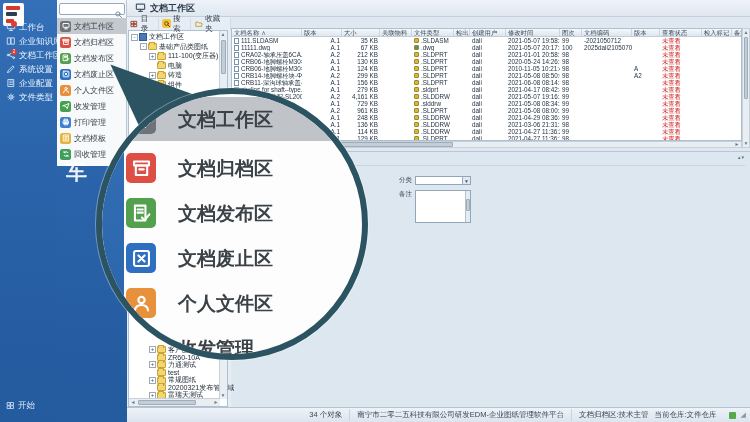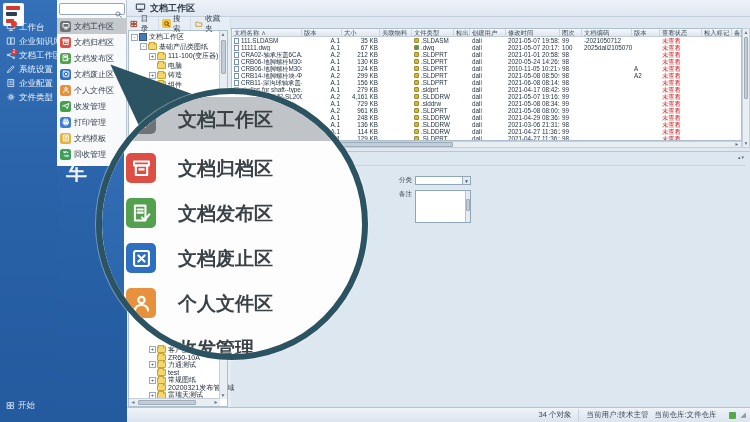--- a/index.html
+++ b/index.html
@@ -728,21 +728,22 @@
         <span style="font-size:6.5px"></span>
         <div id="remSb">
             <div class="sb-thumb"></div>
           </div>
       </div>
     </div>
   </div>
 
   <footer id="statusBar">
     <span class="st">34 个对象</span>
-    <span class="st" style="padding-right:2px">当前用户:技术主管</span>
+    <span class="st">南宁市二零二五科技有限公司研发EDM-企业图纸管理软件平台</span>
+    <span class="st" style="padding-right:2px">文档归档区:技术主管</span>
     <span class="st" style="border-left:0;padding-left:4px">当前仓库:文件仓库</span>
     <span id="stIcon"></span>
     <span id="stGrip">◢</span>
   </footer>
 
   <div id="magPointer"></div>
   <div id="magGlass">
     <div id="magInner">
       <div id="magBlue"></div>
       <div id="magItems">

